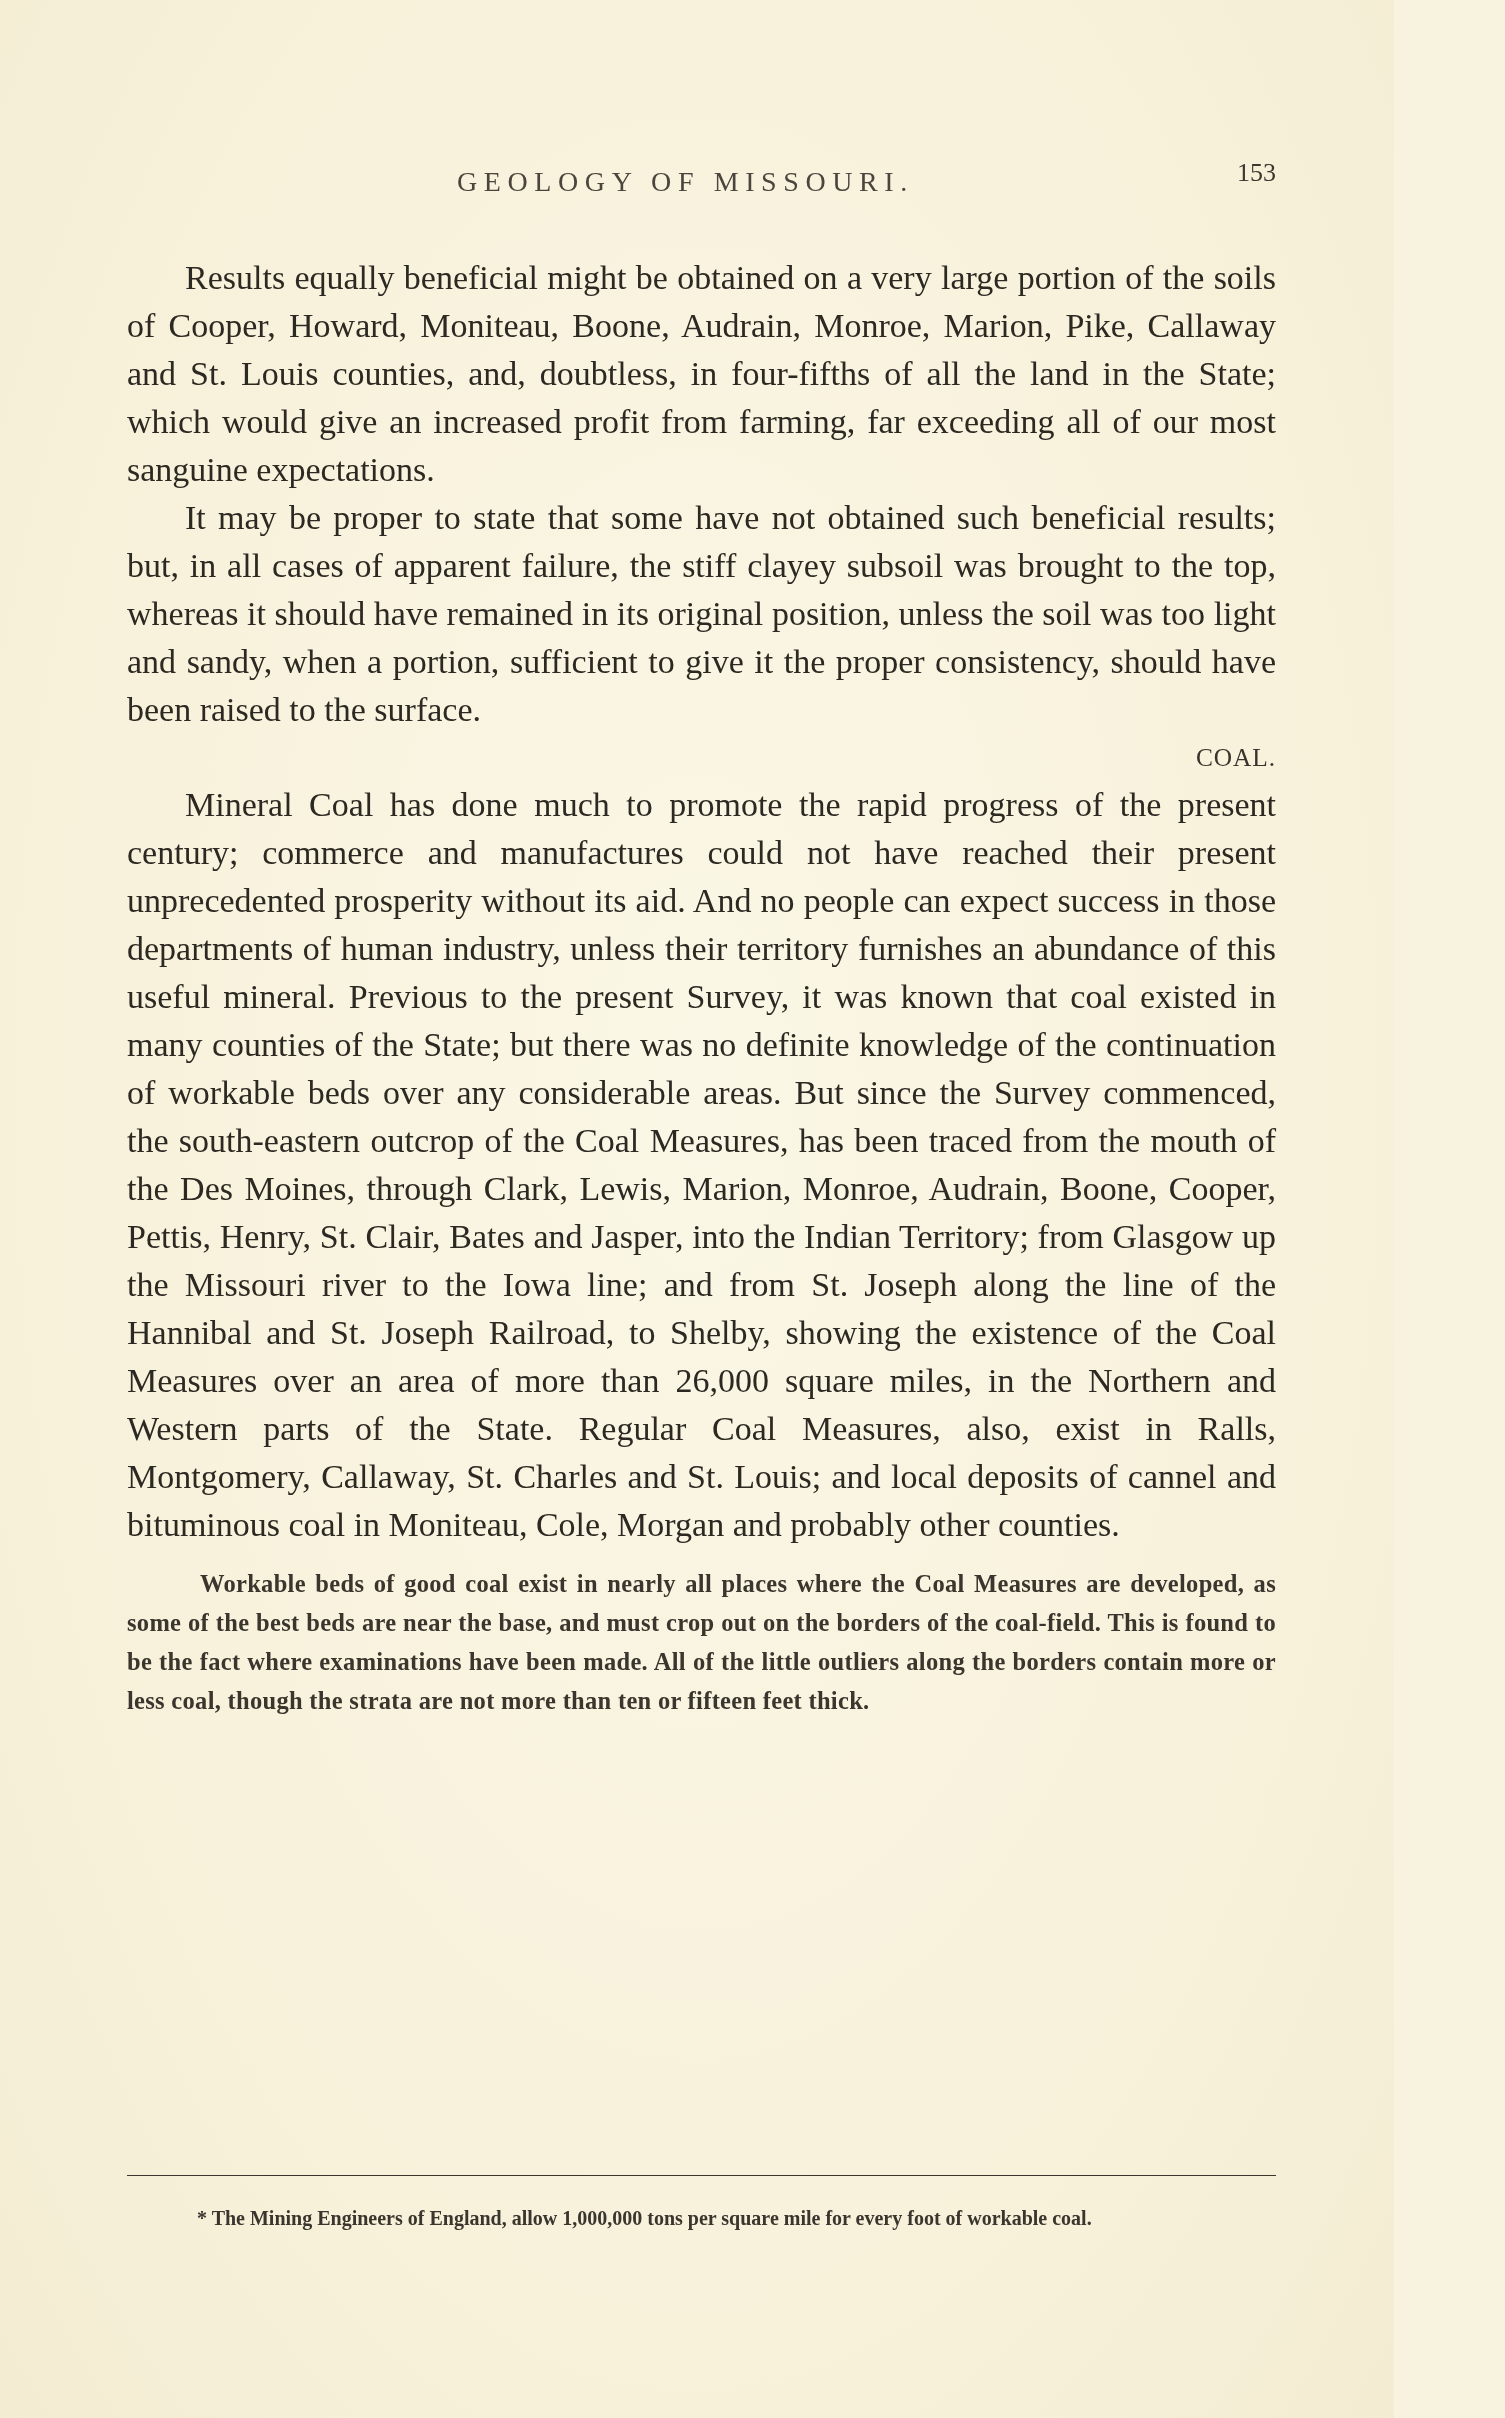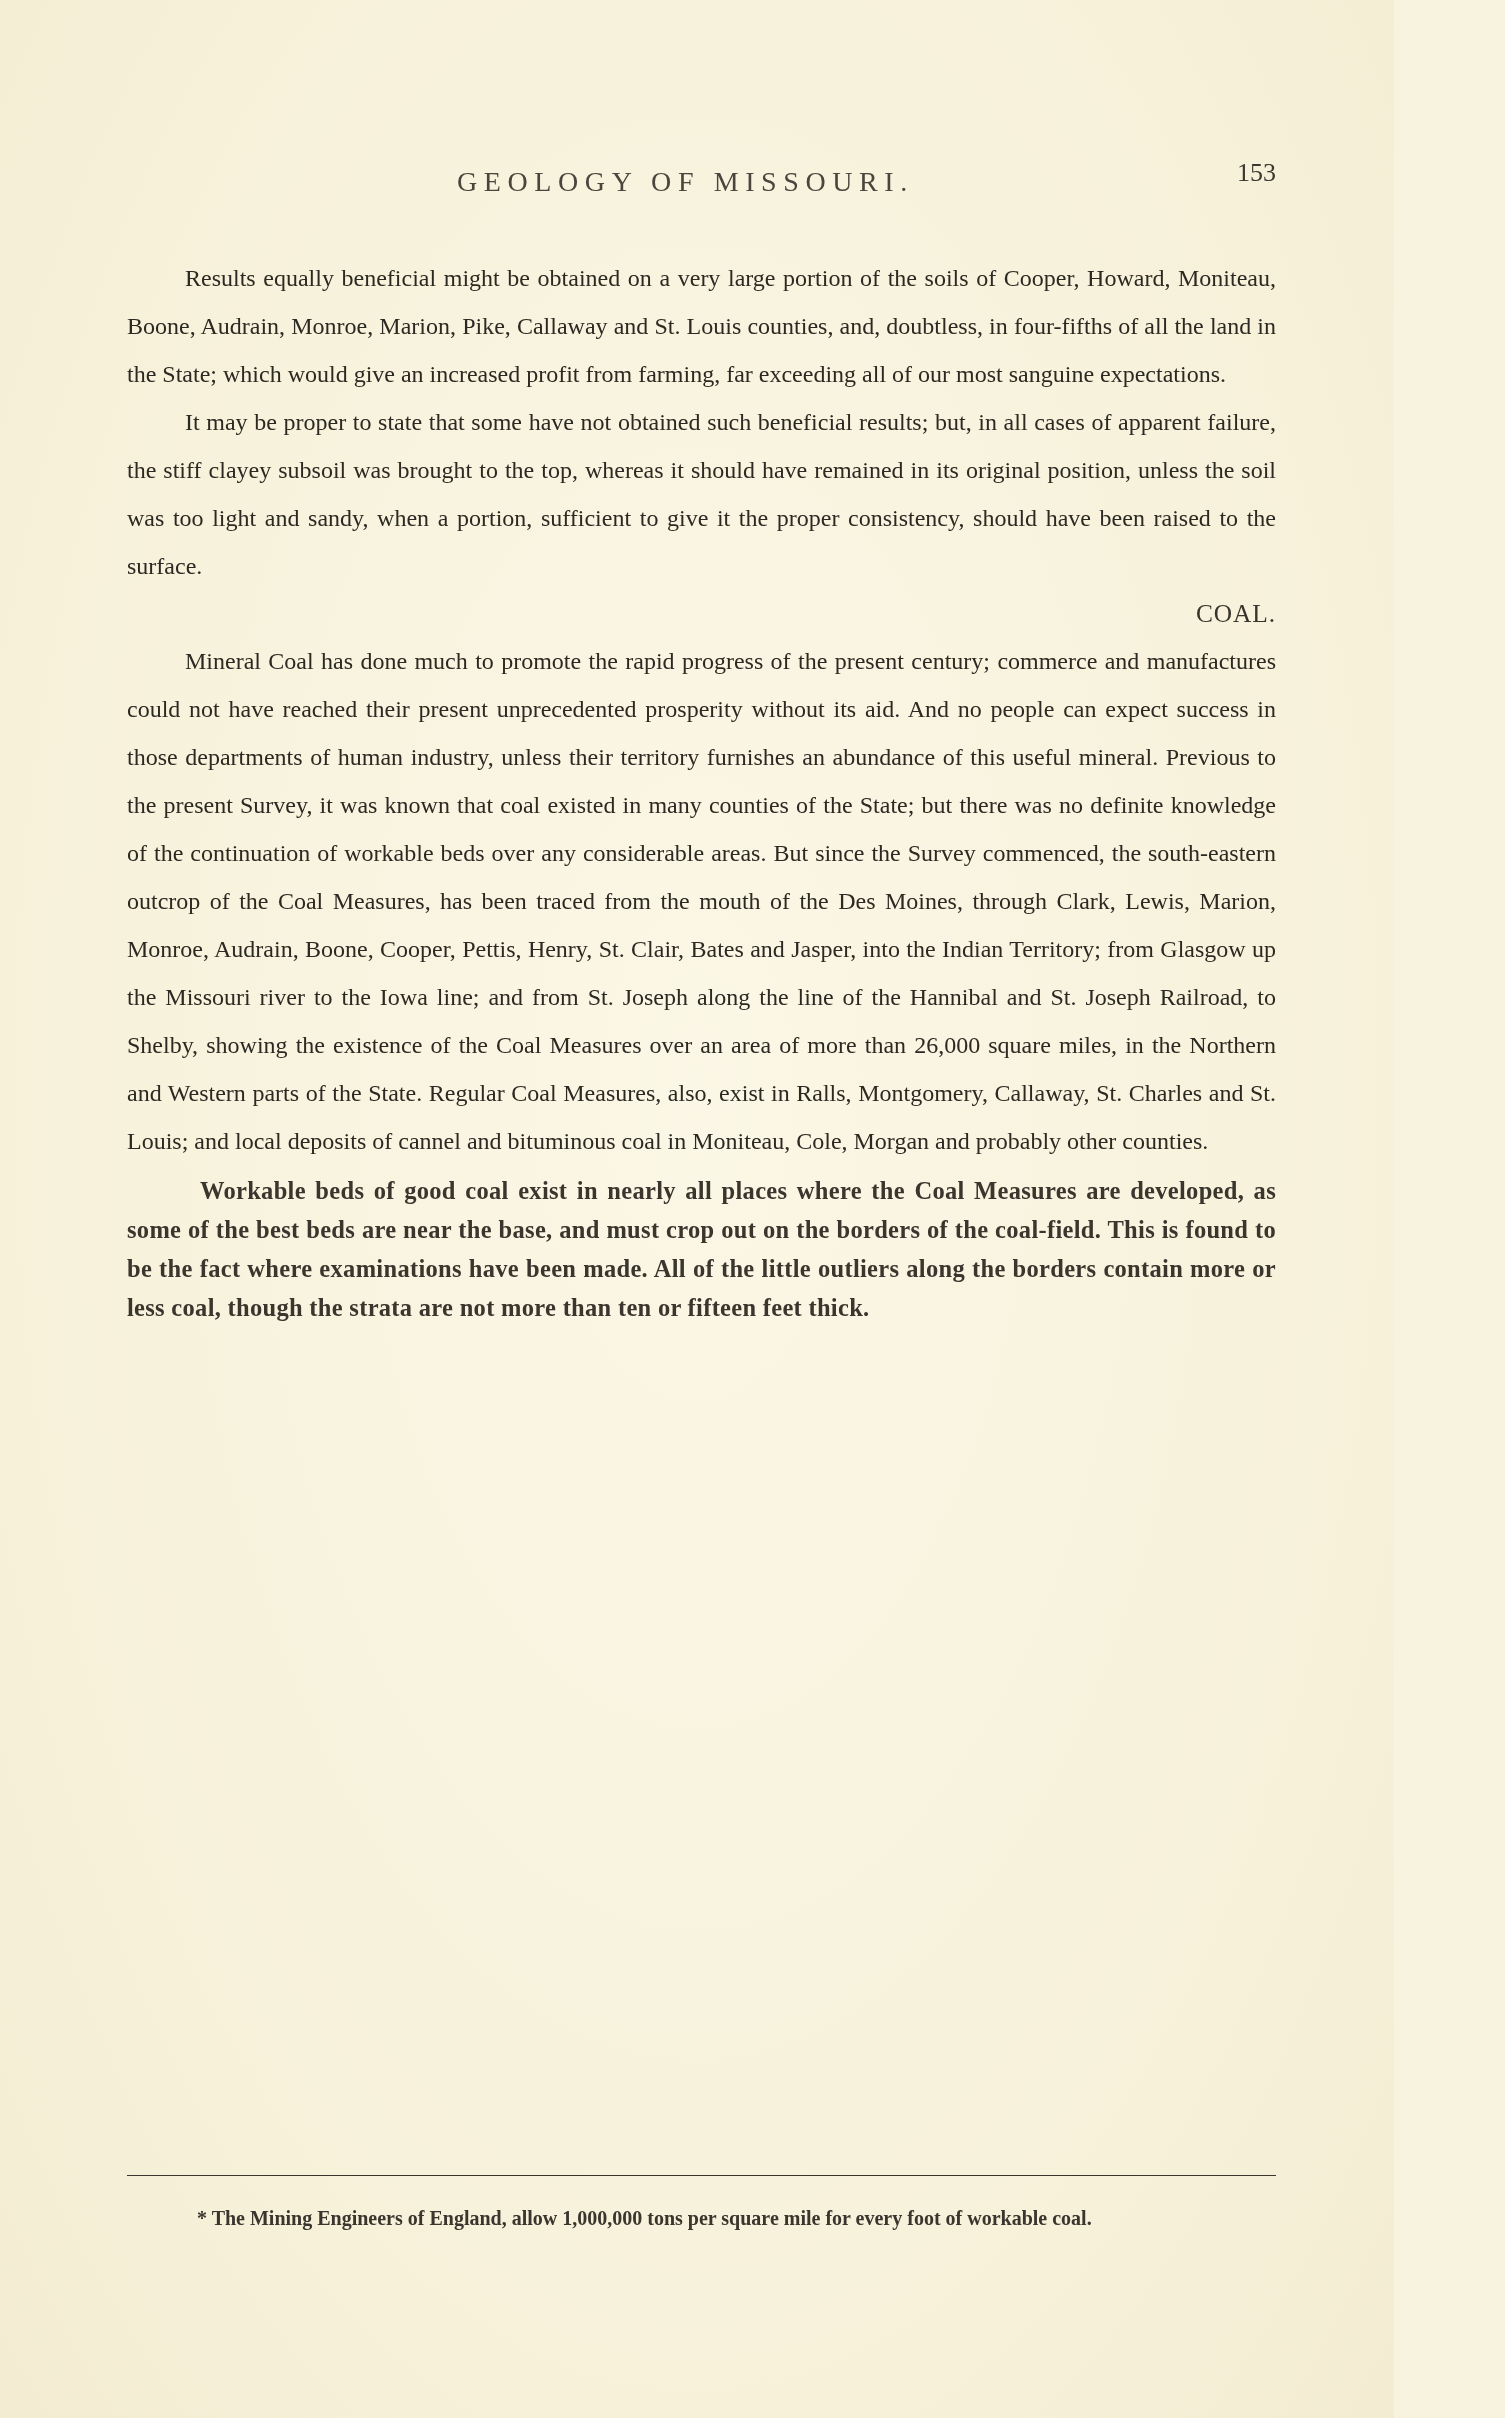--- a/index.html
+++ b/index.html
@@ -43,21 +43,21 @@
       font-size: 26px;
       color: #3c3830;
     }
     .body-text {
       position: absolute;
       left: 127px;
       top: 254px;
       width: 1149px;
     }
     .para {
-      font-size: 24px;
+      font-size: 34px;
       line-height: 48px;
       text-align: justify;
       text-indent: 58px;
       margin: 0;
       color: #2c2922;
     }
     .section-heading {
       font-size: 25.4px;
       text-align: right;
       margin: 3.8px 0 5.6px 0;
@@ -69,21 +69,21 @@
     .small {
       font-size: 24.5px;
       line-height: 39px;
       text-align: justify;
       text-indent: 73px;
       margin: 0;
       color: #3a362e;
       font-weight: bold;
       letter-spacing: 0.3px;
     }
-    .small.first { margin-top: 6px; }
+    .small.first { margin-top: 15px; }
     .footnote-rule {
       position: absolute;
       left: 127px;
       top: 2175px;
       width: 1149px;
       height: 0;
       border-top: 1.9px solid #3a362e;
     }
     .footnote {
       position: absolute;

